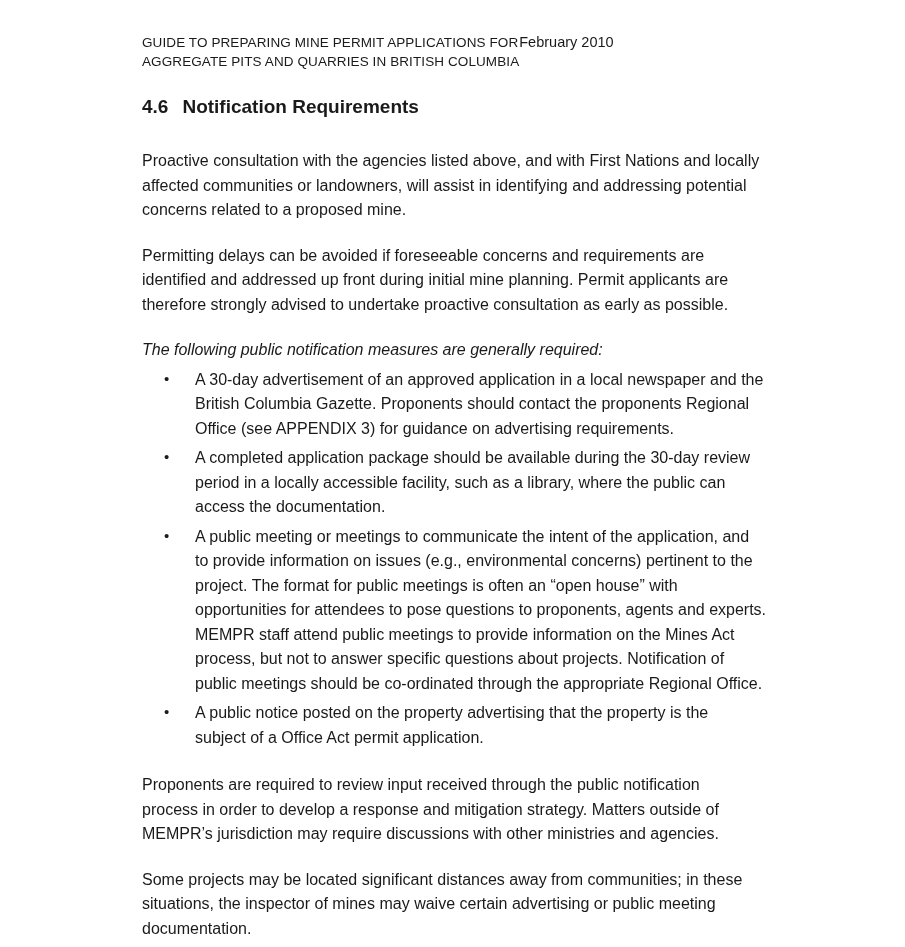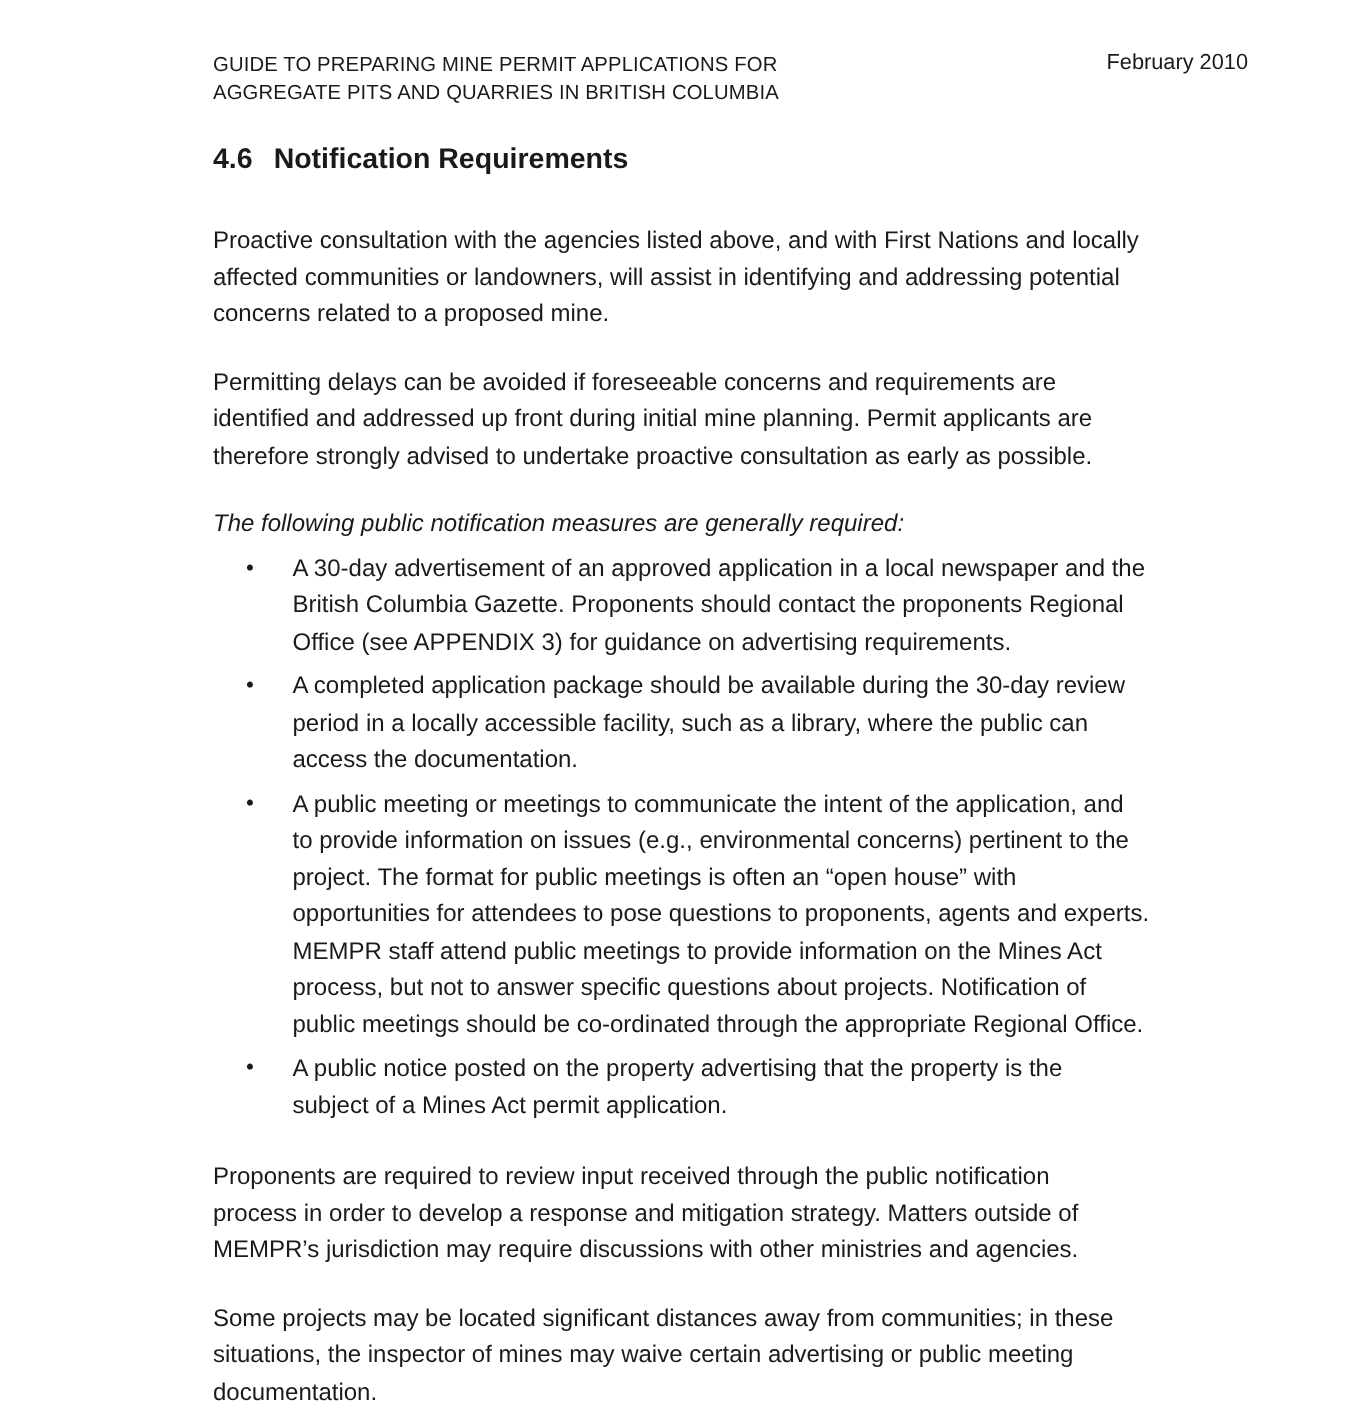--- a/index.html
+++ b/index.html
@@ -17,21 +17,21 @@
     color: #1a1a1a;
   }
   .content {
     position: absolute;
     left: 142px;
     top: 33px;
     width: 712px;
   }
   .header {
     display: flex;
-    justify-content: space-between;
+    justify-content: flex-start;
     align-items: flex-start;
   }
   .header-left {
     font-size: 13.5px;
     line-height: 19px;
     letter-spacing: 0.1px;
   }
   .header-date {
     font-size: 14.5px;
     line-height: 19px;
@@ -143,21 +143,21 @@
               <div class="line">opportunities for attendees to pose questions to proponents, agents and experts.</div>
               <div class="line">MEMPR staff attend public meetings to provide information on the Mines Act</div>
               <div class="line">process, but not to answer specific questions about projects. Notification of</div>
               <div class="line">public meetings should be co-ordinated through the appropriate Regional Office.</div>
             </div>
         </li>
         <li>
           <span class="marker">•</span>
           <div>
               <div class="line">A public notice posted on the property advertising that the property is the</div>
-              <div class="line">subject of a Mines Act permit application.</div>
+              <div class="line">subject of a Office Act permit application.</div>
             </div>
         </li>
       </ul>
 
       <div class="para">
           <div class="line">Proponents are required to review input received through the public notification</div>
           <div class="line">process in order to develop a response and mitigation strategy. Matters outside of</div>
           <div class="line">MEMPR’s jurisdiction may require discussions with other ministries and agencies.</div>
         </div>
 

